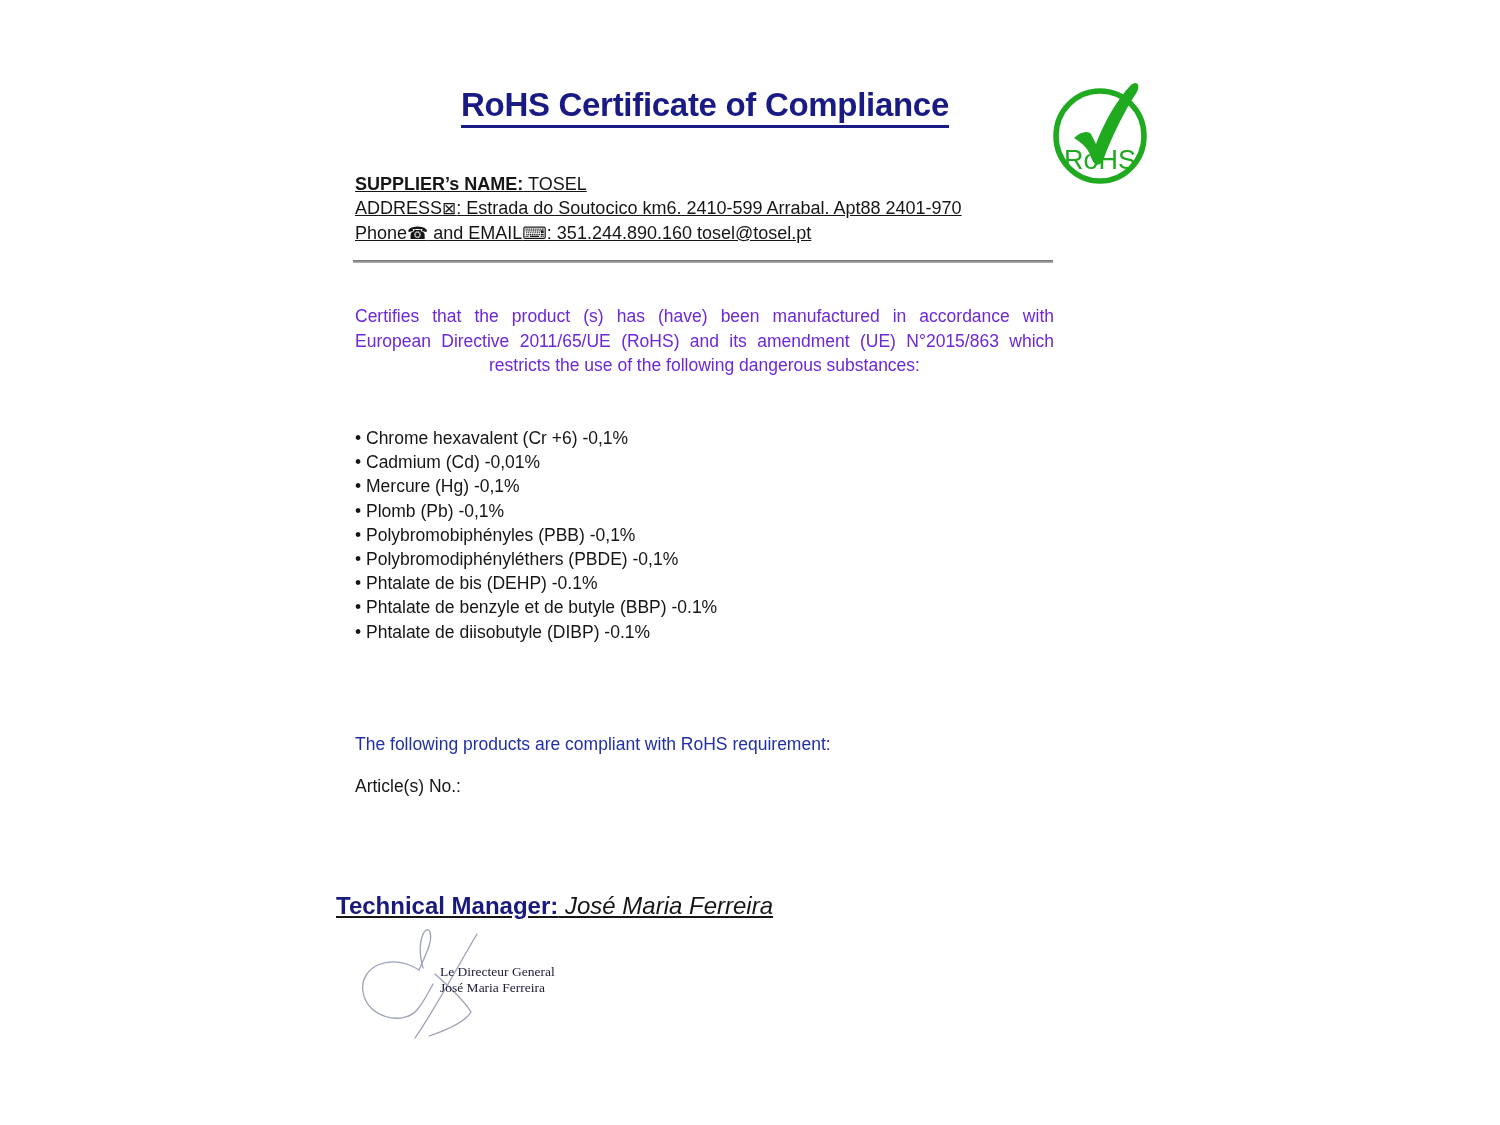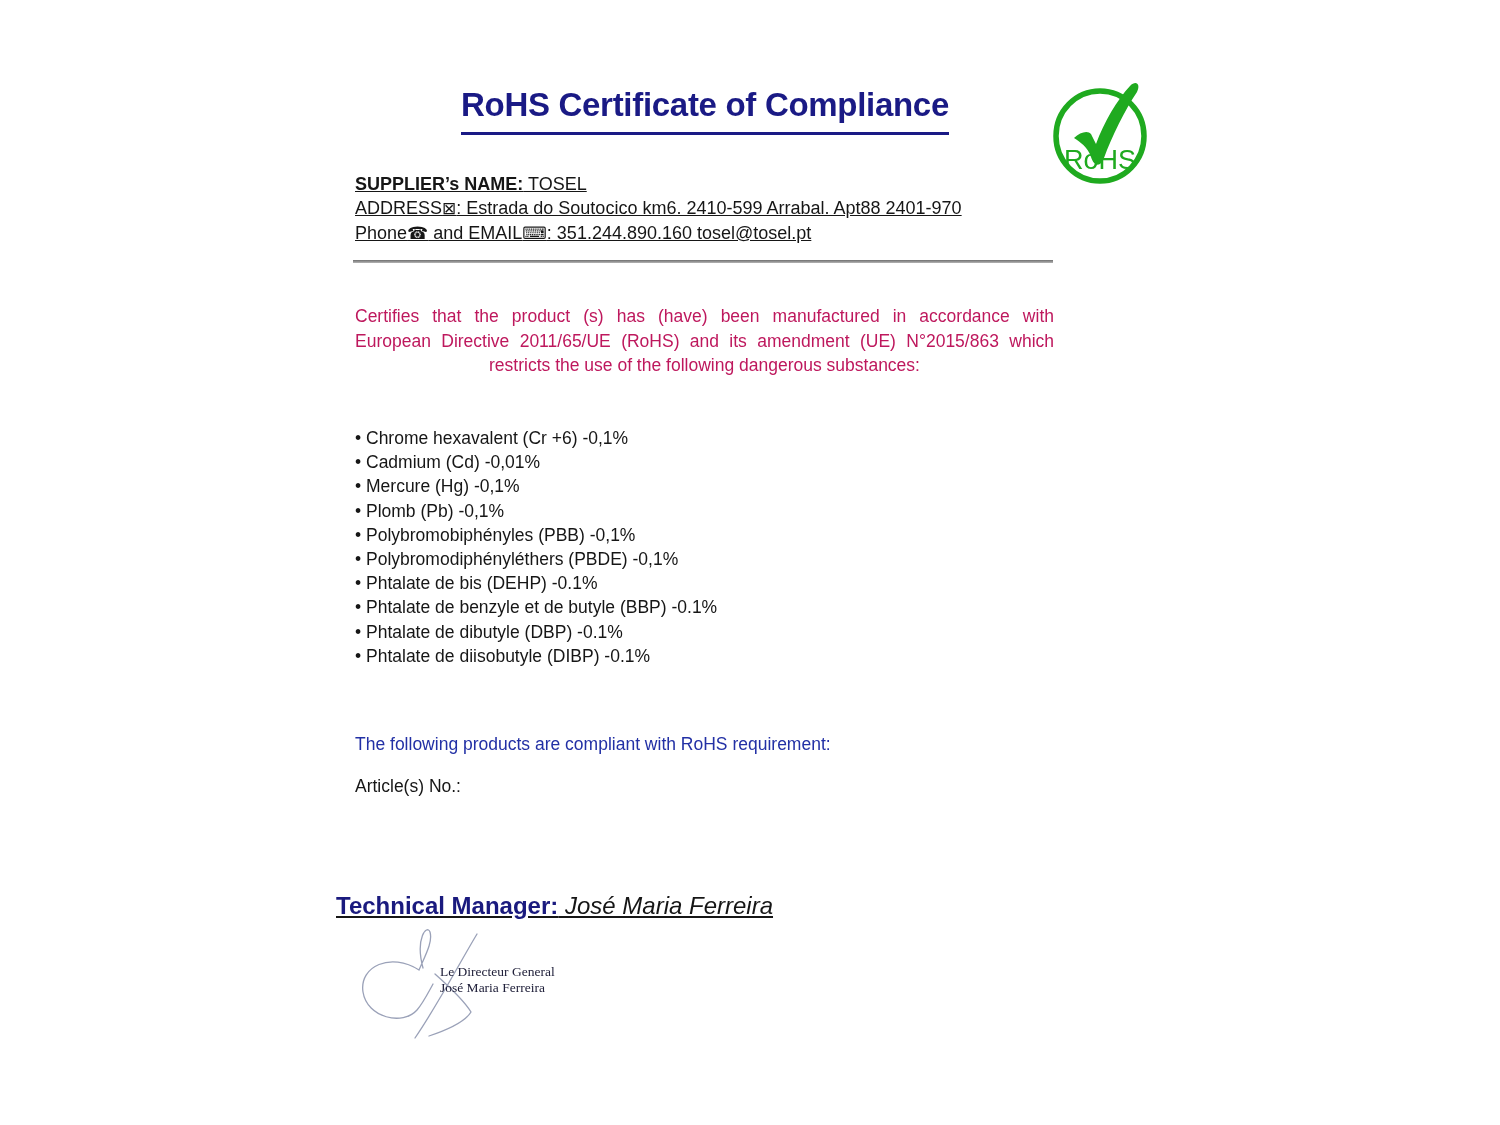--- a/index.html
+++ b/index.html
@@ -17,21 +17,21 @@
     position: absolute;
     left: 355px; top: 86px; width: 700px;
     text-align: center;
   }
   .title {
     display: inline-block;
     font-size: 33px;
     font-weight: bold;
     color: #1a1a85;
     border-bottom: 3px solid #1a1a85;
-    padding-bottom: 8px;
+    padding-bottom: 1px;
     letter-spacing: -0.3px;
   }
   
   .logo {
     position: absolute;
     left: 1050px; top: 74px;
     width: 100px; height: 110px;
   }
   
   .supplier {
@@ -49,21 +49,21 @@
     position: absolute;
     left: 353px; top: 260px; width: 700px; height: 3px;
     background: linear-gradient(#6f6f6f, #b5b5b5);
     border: 0;
   }
   
   .cert {
     position: absolute;
     left: 355px; top: 304px; width: 699px;
     font-size: 17.5px; line-height: 24.5px;
-    color: #be185d;
+    color: #6d28d9;
   }
   .cert .jline { text-align: justify; text-align-last: justify; }
   .cert .lline { text-align: center; }
   
   .substances {
     position: absolute;
     left: 355px; top: 426px; width: 699px;
     margin: 0; padding: 0; list-style: none;
     font-size: 17.5px; line-height: 24.2px; color: #161616;
   }
@@ -146,21 +146,20 @@
 
   <ul class="substances">
     <li>Chrome hexavalent (Cr +6) -0,1%</li>
     <li>Cadmium (Cd) -0,01%</li>
     <li>Mercure (Hg) -0,1%</li>
     <li>Plomb (Pb) -0,1%</li>
     <li>Polybromobiphényles (PBB) -0,1%</li>
     <li>Polybromodiphényléthers (PBDE) -0,1%</li>
     <li>Phtalate de bis (DEHP) -0.1%</li>
     <li>Phtalate de benzyle et de butyle (BBP) -0.1%</li>
-    <li>Phtalate de dibutyle (DBP) -0.1%</li>
     <li>Phtalate de diisobutyle (DIBP) -0.1%</li>
   </ul>
 
   <div class="compliance">The following products are compliant with RoHS requirement:</div>
 
   <div class="article">Article(s) No.:</div>
 
 
   <div class="tech-mgr">
     <span class="navy-label">Technical Manager:</span><span class="italic"> José Maria Ferreira</span>

